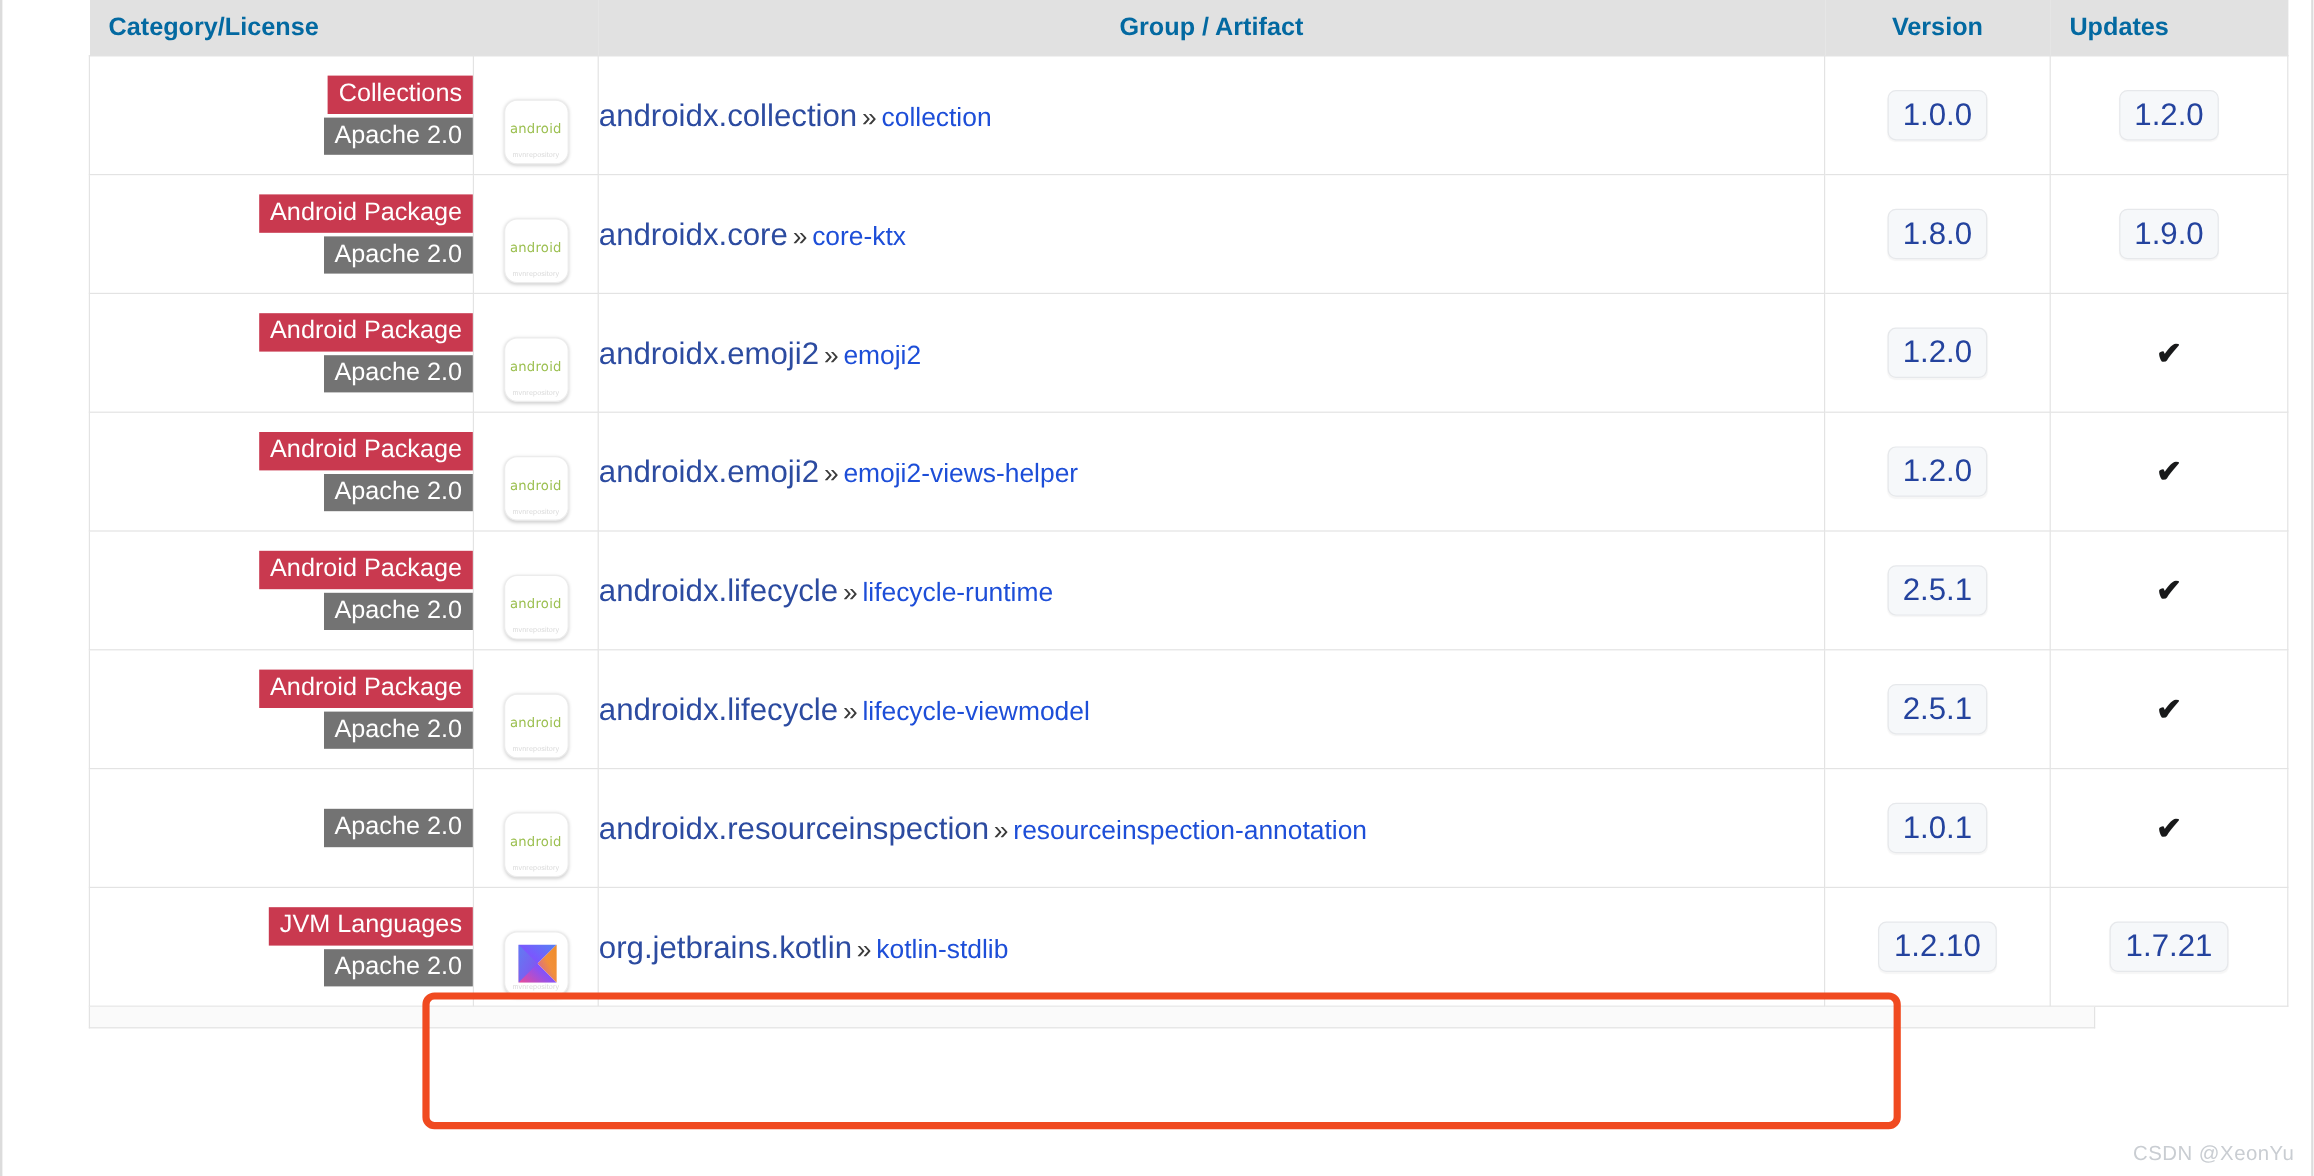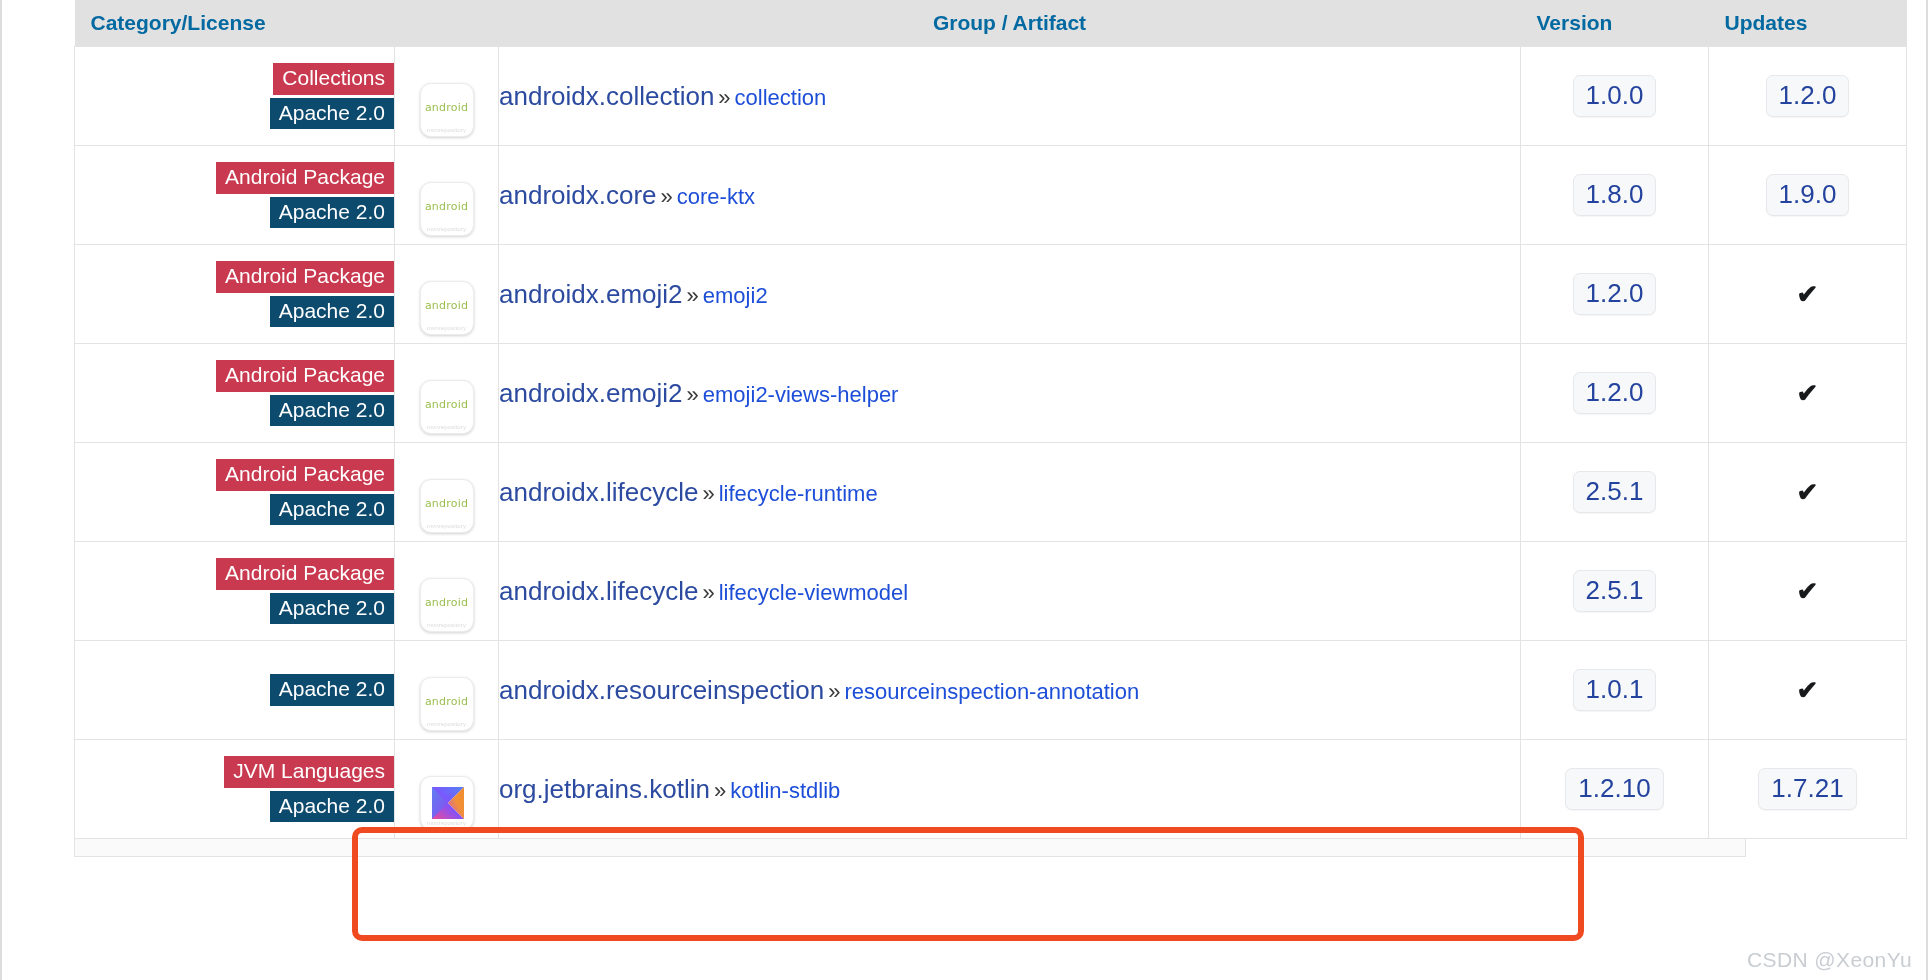--- a/index.html
+++ b/index.html
@@ -55,21 +55,21 @@
     font-size: 21px;
     font-weight: bold;
     color: #0369a1;
     padding: 11px 16px;
     border: none;
     height: 22px;
   }
   th.col-cat      { width: 288px; text-align: left; padding-left: 26px; }
   th.col-icon     { width: 72px; }
   th.col-ga       { width: 990px; text-align: center; }
-  th.col-version  { width: 156px; text-align: left; }
+  th.col-version  { width: 156px; text-align: center; }
   th.col-updates  { width: 166px; text-align: left; }
 
   table.deps tbody td {
     border: 1px solid #e3e3e3;
     border-left: none;
     border-right: 1px solid #e3e3e3;
     padding: 0;
     height: 98px;
     vertical-align: middle;
     background: #ffffff;
@@ -89,21 +89,21 @@
   }
   .badge {
     display: inline-block;
     color: #ffffff;
     font-size: 21px;
     line-height: 1.18;
     padding: 3px 9px 4px 9px;
     white-space: nowrap;
   }
   .badge.cat-badge { background: #c9394f; }
-  .badge.lic-badge { background: #0c4a6e; margin-left: 28px; }
+  .badge.lic-badge { background: #737373; margin-left: 28px; }
 
   
   td.iconcell { text-align: center; padding: 0; }
   .pkg-icon {
     display: inline-block;
     width: 52px;
     height: 52px;
     border-radius: 11px;
     background: #ffffff;
     border: 1px solid #ececec;
@@ -182,21 +182,21 @@
     border: 6px solid #f04a20;
     border-radius: 10px;
     box-sizing: border-box;
     pointer-events: none;
   }
 
   .watermark {
     position: absolute;
     right: 16px;
     bottom: 8px;
-    font-size: 21px;
+    font-size: 17px;
     color: #c9cdd2;
     letter-spacing: 0.4px;
   }
 </style>
 </head>
 <body>
 
 <div class="page-frame"></div>
 
 <div class="content">

